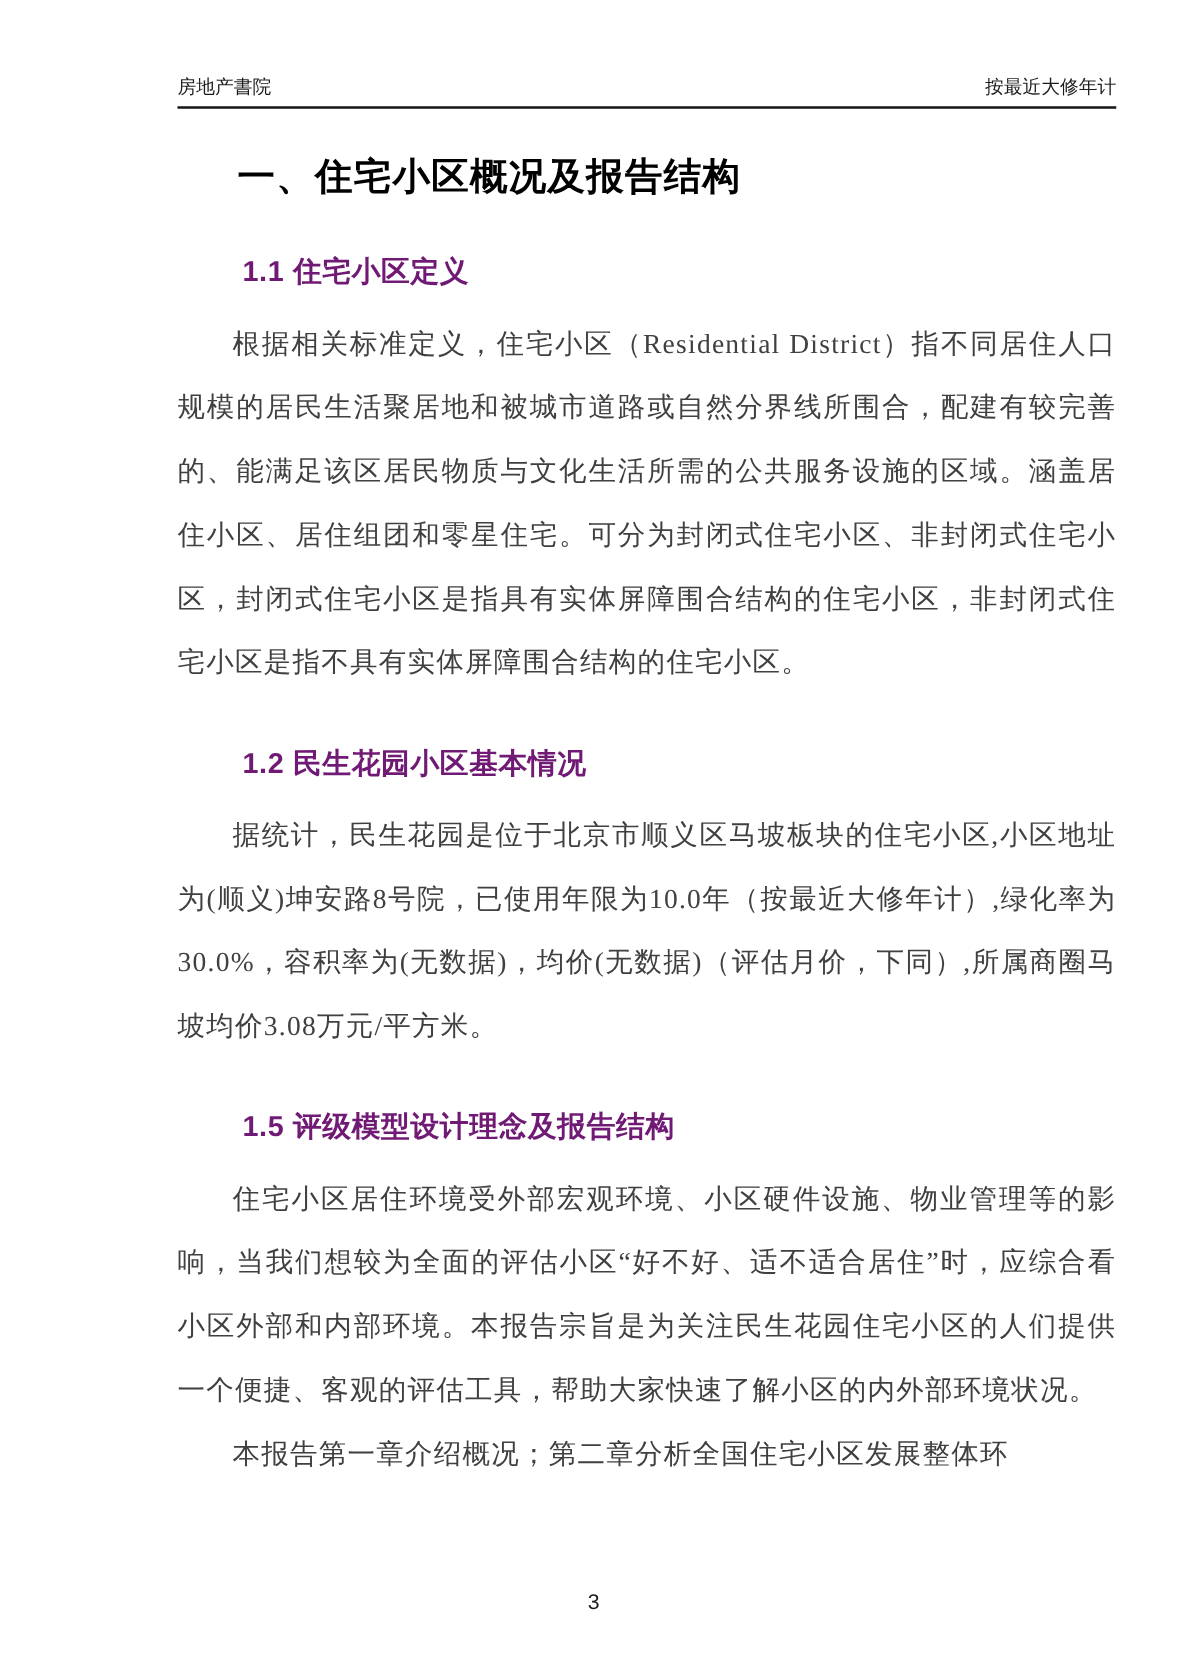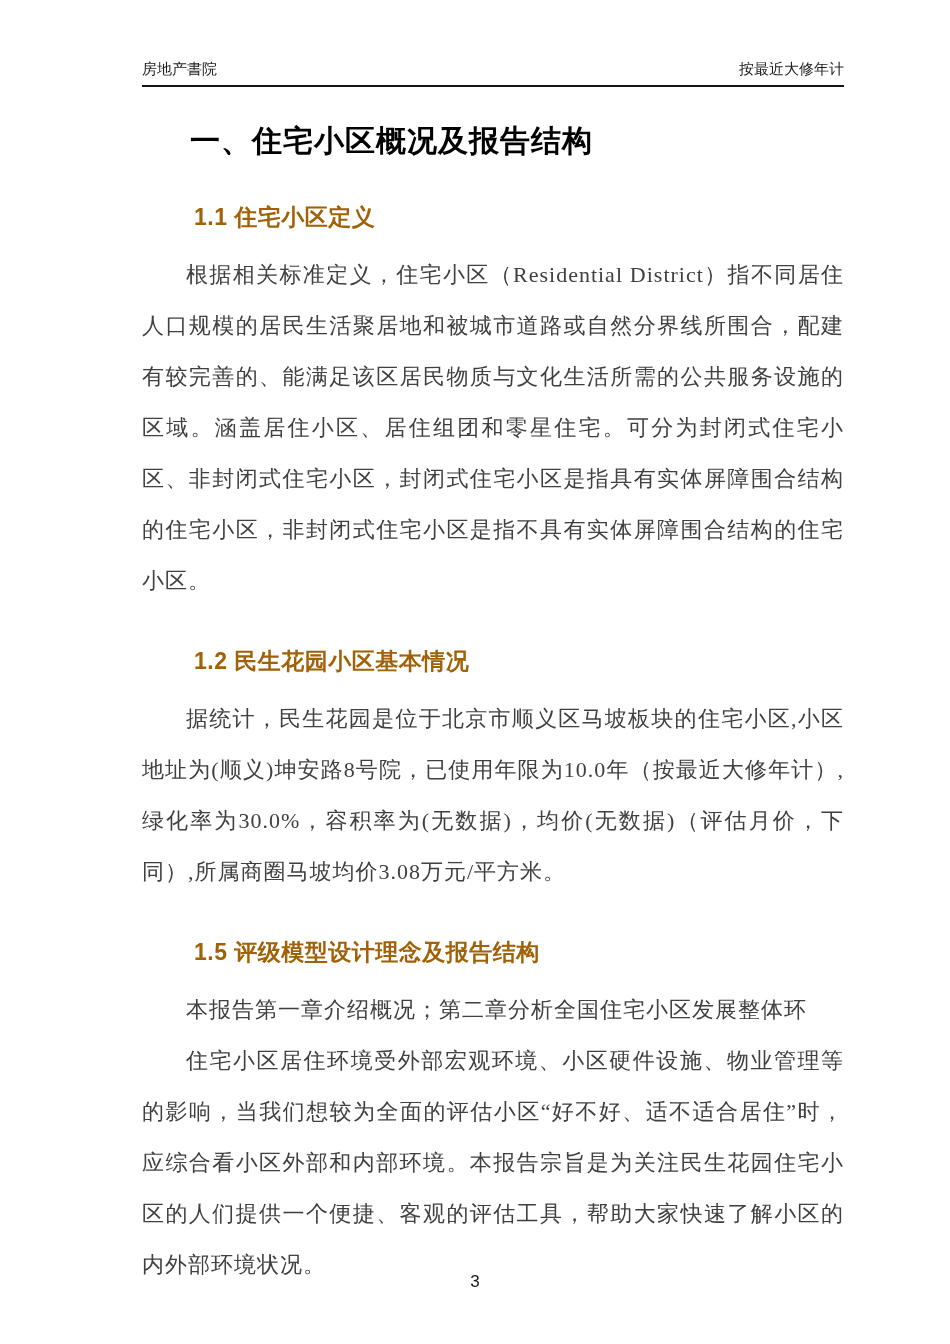--- a/index.html
+++ b/index.html
@@ -4,21 +4,21 @@
 <style>
   * { margin: 0; padding: 0; box-sizing: border-box; }
   html, body { background: #ffffff; }
   .page {
     position: relative;
     width: 950px;
     height: 1344px;
     background: #ffffff;
     color: #1a1a1a;
     font-family: "Liberation Serif", "DejaVu Serif", serif;
-    padding: 60px 106px 0 142px;
+    padding: 60px 57px 0 142px;
     overflow: hidden;
   }
   .page-header {
     display: flex;
     justify-content: space-between;
     align-items: flex-end;
     font-family: "Liberation Sans", "DejaVu Sans", sans-serif;
     font-size: 15px;
     color: #1c1c1c;
     padding-bottom: 6px;
@@ -30,21 +30,21 @@
     font-size: 30px;
     font-weight: bold;
     color: #000000;
     letter-spacing: 1px;
   }
   .section-heading {
     margin: 40px 0 0 52px;
     font-family: "Liberation Sans", "DejaVu Sans", sans-serif;
     font-size: 23px;
     font-weight: bold;
-    color: #a16207;
+    color: #701a75;
     letter-spacing: 0.5px;
   }
   .body-para {
     margin-top: 16px;
     font-size: 22px;
     line-height: 51px;
     letter-spacing: 1px;
     text-align: justify;
     text-indent: 2em;
     color: #404040;
@@ -78,19 +78,19 @@
     <p class="body-para">根据相关标准定义，住宅小区（Residential District）指不同居住人口规模的居民生活聚居地和被城市道路或自然分界线所围合，配建有较完善的、能满足该区居民物质与文化生活所需的公共服务设施的区域。涵盖居住小区、居住组团和零星住宅。可分为封闭式住宅小区、非封闭式住宅小区，封闭式住宅小区是指具有实体屏障围合结构的住宅小区，非封闭式住宅小区是指不具有实体屏障围合结构的住宅小区。</p>
   </section>
 
   <section>
     <h2 class="section-heading">1.2 民生花园小区基本情况</h2>
     <p class="body-para">据统计，民生花园是位于北京市顺义区马坡板块的住宅小区,小区地址为(顺义)坤安路8号院，已使用年限为10.0年（按最近大修年计）,绿化率为30.0%，容积率为(无数据)，均价(无数据)（评估月价，下同）,所属商圈马坡均价3.08万元/平方米。</p>
   </section>
 
   <section>
     <h2 class="section-heading">1.5 评级模型设计理念及报告结构</h2>
+    <p class="body-para">住宅小区居住环境受外部宏观环境、小区硬件设施、物业管理等的影响，当我们想较为全面的评估小区“好不好、适不适合居住”时，应综合看小区外部和内部环境。本报告宗旨是为关注民生花园住宅小区的人们提供一个便捷、客观的评估工具，帮助大家快速了解小区的内外部环境状况。</p>
     <p class="body-para">本报告第一章介绍概况；第二章分析全国住宅小区发展整体环</p>
-    <p class="body-para">住宅小区居住环境受外部宏观环境、小区硬件设施、物业管理等的影响，当我们想较为全面的评估小区“好不好、适不适合居住”时，应综合看小区外部和内部环境。本报告宗旨是为关注民生花园住宅小区的人们提供一个便捷、客观的评估工具，帮助大家快速了解小区的内外部环境状况。</p>
   </section>
 
   <div class="page-number">3</div>
 
 </div>
 
 </body></html>

